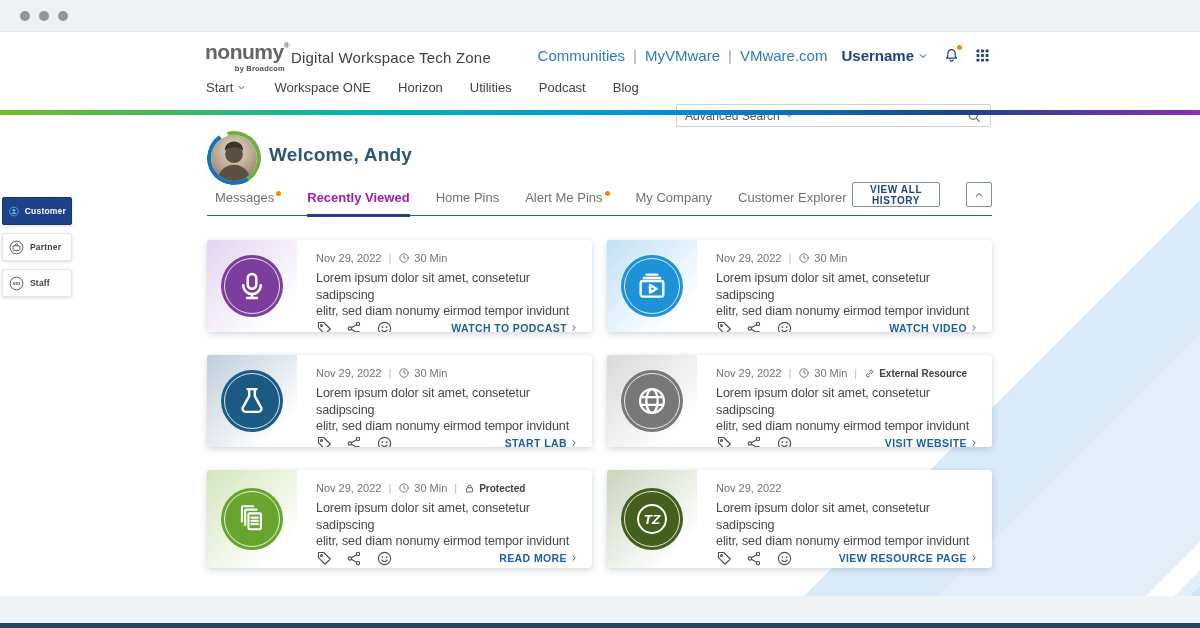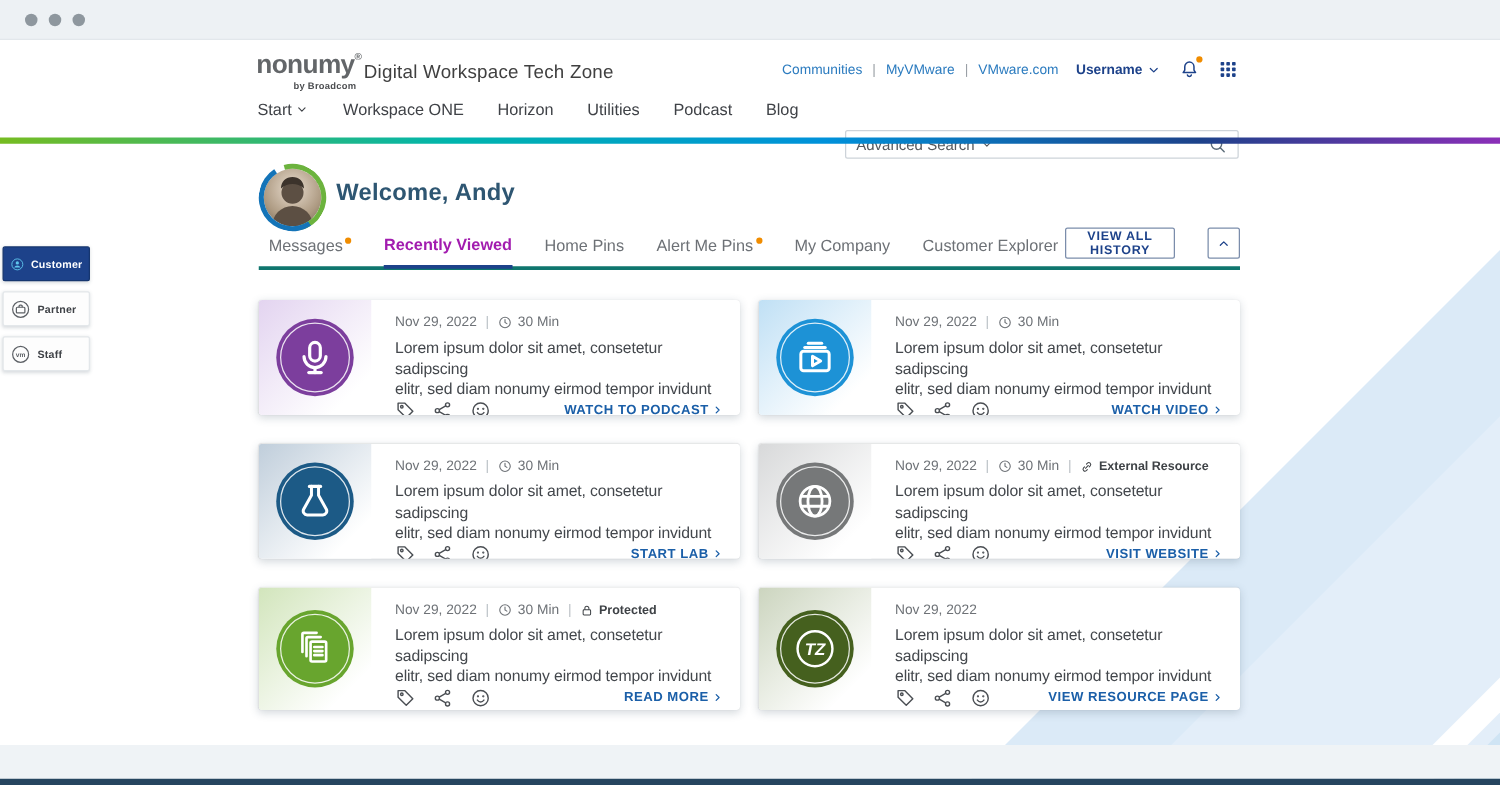--- a/index.html
+++ b/index.html
@@ -17,21 +17,21 @@
   
   #bg-shapes{position:absolute;inset:0;z-index:0;pointer-events:none;}
 
   
   .logo{position:absolute;left:205px;top:9px;width:80px;text-align:center;z-index:2;}
   .logo .brand{font-size:21px;font-weight:800;letter-spacing:-0.5px;color:#636669;line-height:1;}
   .logo .reg{font-size:8px;vertical-align:top;color:#636669;font-weight:700;}
   .logo .sub{display:block;text-align:right;font-size:7.5px;font-weight:700;color:#4c4e51;margin-top:1px;letter-spacing:.2px;}
   .site-title{position:absolute;left:291px;top:17px;font-size:15px;font-weight:500;color:#404040;letter-spacing:.2px;z-index:2;}
 
-  .utility{position:absolute;top:15px;right:210px;display:flex;align-items:center;gap:8px;font-size:11px;z-index:2;}
+  .utility{position:absolute;top:15px;right:210px;display:flex;align-items:center;gap:8px;font-size:15px;z-index:2;}
   .utility a{color:#2b7bbf;text-decoration:none;}
   .u-sep{color:#9aa0a6;}
   .username{display:flex;align-items:center;gap:3px;color:#1d428a;font-weight:600;margin-left:6px;cursor:pointer;}
   .bell-wrap{position:relative;margin-left:6px;color:#1d428a;cursor:pointer;display:flex;}
   .bell-dot{position:absolute;top:-2px;right:-2px;width:5px;height:5px;border-radius:50%;background:#f08c00;}
   .waffle{margin-left:7px;color:#1d428a;cursor:pointer;display:flex;}
 
   .nav-row{position:absolute;left:206px;top:48px;display:flex;align-items:center;gap:27px;
            font-size:13px;color:#3f4247;z-index:2;}
   .nav-item{display:flex;align-items:center;gap:3px;cursor:pointer;}
@@ -54,22 +54,22 @@
   
   .avatar{position:absolute;left:208px;top:100px;width:52px;height:52px;z-index:2;}
   .avatar .photo{position:absolute;inset:3px;border-radius:50%;overflow:hidden;
                  background:radial-gradient(circle at 50% 35%,#e9ddcf,#ad9a82 62%,#6f6050 100%);}
   .arc{position:absolute;inset:-1px;border-radius:50%;border:4px solid transparent;box-sizing:border-box;}
   .arc-green{border-top-color:#6cb33e;border-right-color:#6cb33e;transform:rotate(30deg);}
   .arc-blue{border-bottom-color:#1474b8;border-left-color:#1474b8;transform:rotate(12deg);}
   .welcome-title{position:absolute;left:269px;top:112px;font-size:19px;font-weight:600;color:#2e5672;letter-spacing:.2px;z-index:2;}
 
   
-  .tabs-row{position:absolute;left:207px;top:157px;width:785px;height:27px;border-bottom:3px solid #0f766e;
-            display:flex;align-items:flex-end;gap:26px;font-size:13px;color:#6d7176;z-index:2;box-sizing:border-box;padding-left:8px;}
+  .tabs-row{position:absolute;left:207px;top:157px;width:785px;height:27px;border-bottom:1px solid #0f766e;
+            display:flex;align-items:center;gap:26px;font-size:13px;color:#6d7176;z-index:2;box-sizing:border-box;padding-left:8px;}
   .ctab{position:relative;padding-bottom:9px;cursor:pointer;white-space:nowrap;}
   .ctab.active{color:#a21caf;font-weight:700;border-bottom:3px solid #1d428a;margin-bottom:-2px;}
   .tab-badge{display:inline-block;width:5px;height:5px;border-radius:50%;background:#f08c00;margin-left:2px;vertical-align:top;margin-top:1px;}
 
   .history-btn{position:absolute;left:852px;top:150px;width:88px;height:25px;border:1px solid #7b8dab;border-radius:2px;
                background:#fff;color:#1d428a;font-size:10px;font-weight:700;letter-spacing:.6px;display:flex;align-items:center;
                justify-content:center;cursor:pointer;z-index:2;font-family:inherit;}
   .collapse-btn{position:absolute;left:966px;top:150px;width:26px;height:25px;border:1px solid #7b8dab;border-radius:2px;
                 background:#fff;color:#1d428a;display:flex;align-items:center;justify-content:center;cursor:pointer;z-index:2;}
 

